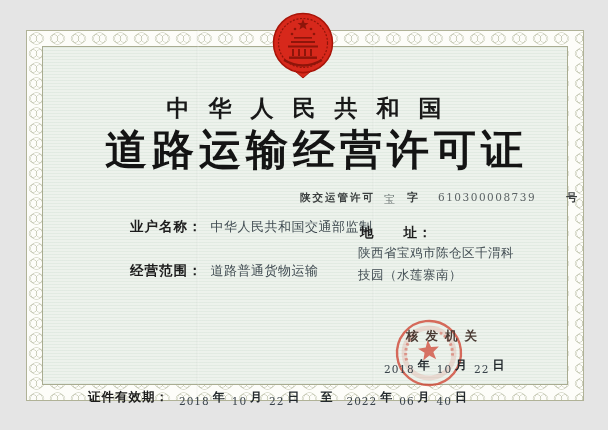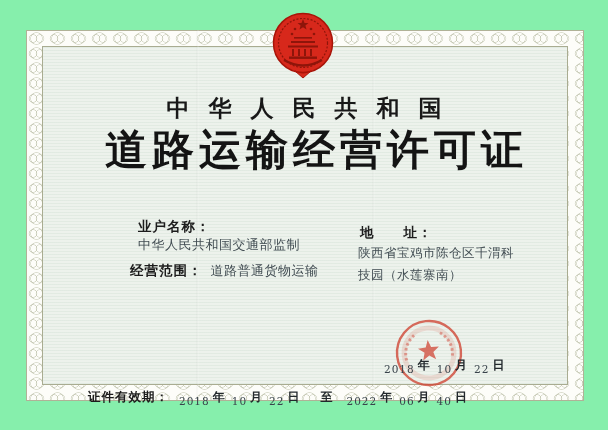--- a/index.html
+++ b/index.html
@@ -1,19 +1,19 @@
 <!DOCTYPE html>
 <html><head>
 <meta charset="utf-8">
 <style>
   html,body{margin:0;padding:0;}
   .page{
     position:relative;
     width:608px;height:430px;
-    background:#86efac;
+    background:#e5e5e5;
     overflow:hidden;
     font-family:"Liberation Serif","DejaVu Serif",serif;
   }
   
   .cert-border{
     position:absolute;left:26px;top:30px;width:556px;height:369px;
     background-color:#fdfdf9;
     border:1px solid #b0b297;
     
     background-image:
@@ -50,21 +50,21 @@
     display:flex;align-items:baseline;white-space:nowrap;color:#3f4343;
   }
   .license-line .prefix{font-size:10.5px;font-weight:700;letter-spacing:2px;color:#3b3f3f;}
   .license-line .region{font-size:11px;color:#6c7574;margin-left:9px;transform:translateY(2px);display:inline-block;}
   .license-line .zi{font-size:11px;font-weight:700;margin-left:12px;color:#3b3f3f;}
   .license-line .number{font-size:10.5px;letter-spacing:1.5px;color:#5c6365;margin-left:20px;font-family:"DejaVu Serif",serif;}
   .license-line .suffix{font-size:11px;font-weight:700;margin-left:30px;color:#3b3f3f;}
   
   .field-label{font-weight:700;color:#1c1c1c;font-size:13.5px;letter-spacing:1px;white-space:nowrap;}
   .field-value{color:#414c52;font-size:13px;letter-spacing:.5px;white-space:nowrap;}
-  .row-owner{position:absolute;left:130px;top:218px;display:flex;align-items:baseline;z-index:3;flex-direction:column;}
+  .row-owner{position:absolute;left:130px;top:218px;display:flex;align-items:baseline;z-index:3;}
   .row-owner .field-value{margin-left:8px;}
   .addr-label{position:absolute;left:360px;top:224px;z-index:3;}
   .addr-line1{position:absolute;left:358px;top:245px;font-size:12.5px;z-index:3;}
   .addr-line2{position:absolute;left:358px;top:267px;font-size:12.5px;z-index:3;}
   .row-scope{position:absolute;left:130px;top:262px;display:flex;align-items:baseline;z-index:3;}
   .row-scope .field-value{margin-left:8px;}
   
   .row-validity{position:absolute;left:88px;top:357px;display:flex;align-items:baseline;white-space:nowrap;z-index:3;}
   .row-validity .field-label{font-size:12.5px;margin-right:10px;margin-top:32px;}
   .num{font-size:10.5px;color:#39434b;letter-spacing:1px;display:inline-block;transform:translateY(3.5px);font-family:"DejaVu Serif",serif;}
@@ -109,20 +109,27 @@
       <rect x="39" y="38" width="2" height="7" fill="#8e150a"></rect>
       <rect x="18" y="45.5" width="28" height="2.4" fill="#8e150a"></rect>
       <path d="M13,49 Q32,60 51,49" fill="none" stroke="#8e150a" stroke-width="2.4"></path>
       <path d="M24,60 L32,67 L40,60 Q32,64 24,60 Z" fill="#d7281b" stroke="#a81408" stroke-width="1"></path>
     </svg>
   </div>
 
   <div class="title-country">中华人民共和国</div>
   <div class="title-main">道路运输经营许可证</div>
 
+  <div class="license-line">
+    <span class="prefix">陕交运管许可</span>
+    <span class="region">宝</span>
+    <span class="zi">字</span>
+    <span class="number">610300008739</span>
+    <span class="suffix">号</span>
+  </div>
 
   <div class="row-owner">
     <span class="field-label">业户名称：</span>
     <span class="field-value">中华人民共和国交通部监制</span>
   </div>
 
   <div class="addr-label field-label">地　　址：</div>
   <div class="addr-line1 field-value">陕西省宝鸡市陈仓区千渭科</div>
   <div class="addr-line2 field-value">技园（水莲寨南）</div>
 
@@ -141,20 +148,21 @@
     <span class="unit">日</span>
     <span class="zhi">至</span>
     <span class="num">2022</span>
     <span class="unit">年</span>
     <span class="num">06</span>
     <span class="unit">月</span>
     <span class="num">40</span>
     <span class="unit">日</span>
   </div>
 
+  <div class="issuer-label">核发机关</div>
   <div class="seal">
     <svg width="74" height="74" viewBox="0 0 74 74">
       <circle cx="37" cy="37" r="32" fill="none" stroke="#cf4433" stroke-width="2.4" opacity=".85"></circle>
       <circle cx="37" cy="37" r="25" fill="none" stroke="#cf4433" stroke-width="5" opacity=".16"></circle>
       <path d="M14,42 A24,24 0 0,1 24,18" fill="none" stroke="#cf4433" stroke-width="3" stroke-dasharray="2.5,2.5" opacity=".5"></path>
       <path d="M50,18 A24,24 0 0,1 60,42" fill="none" stroke="#cf4433" stroke-width="3" stroke-dasharray="2.5,2.5" opacity=".5"></path>
       <polygon points="37,24 39.7,31.3 47.5,31.6 41.4,36.4 43.5,43.9 37,39.6 30.5,43.9 32.6,36.4 26.5,31.6 34.3,31.3" fill="#cf4433" opacity=".8"></polygon>
     </svg>
   </div>
   <div class="row-issue-date">

